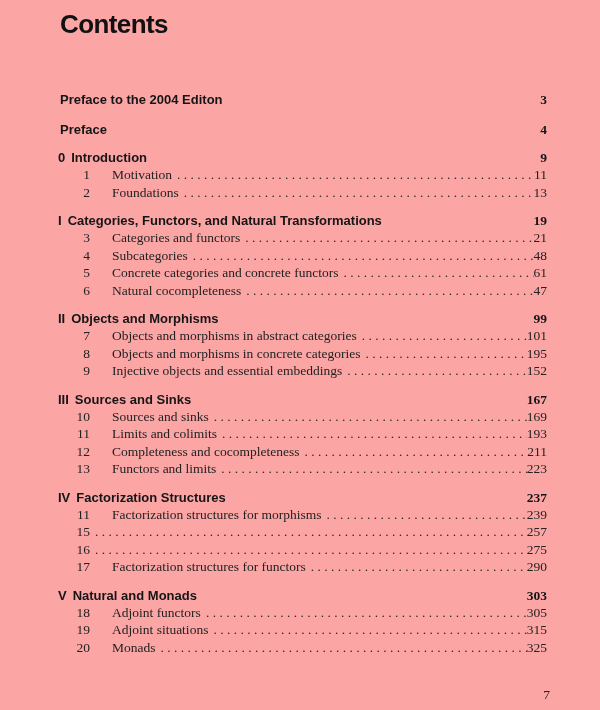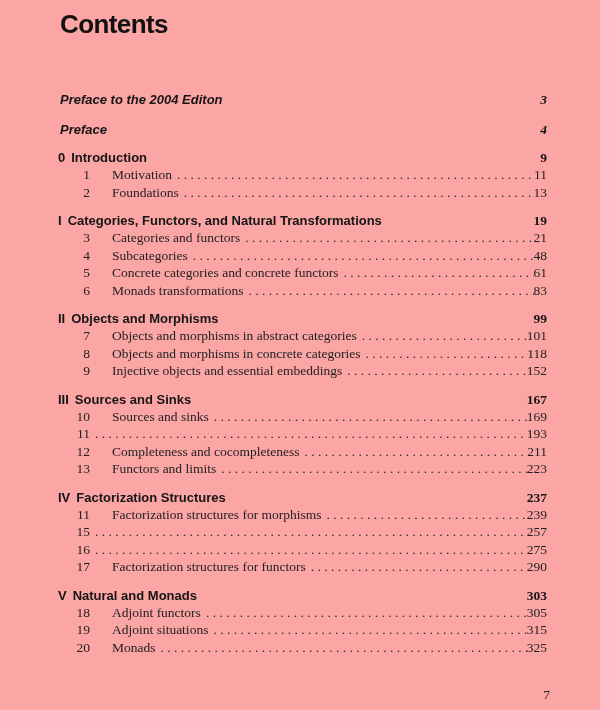--- a/index.html
+++ b/index.html
@@ -25,21 +25,20 @@
   }
   .front-matter { margin-top: 53px; }
   .front-row {
     display: flex;
     align-items: flex-end;
     line-height: 16px;
     font-family: "Liberation Sans", sans-serif;
     font-weight: 700;
     font-size: 13px;
     color: #151515;
-    font-style: italic;
   }
   .front-row + .front-row { margin-top: 14px; }
   .toc-section { margin-top: 12px; }
   .heading-row {
     display: flex;
     align-items: baseline;
     line-height: 16px;
     margin-left: -2px;
     font-family: "Liberation Sans", sans-serif;
     font-weight: 700;
@@ -144,43 +143,43 @@
       <span class="item-page">48</span>
     </div>
     <div class="item-row">
       <span class="item-num">5</span>
       <span class="item-title">Concrete categories and concrete functors</span>
       <span class="leader"> . . . . . . . . . . . . . . . . . . . . . . . . . . . . . . . . . . . . . . . . . . . . . . . . . . . . . . . . . . . . . . . . . . . . . .</span>
       <span class="item-page">61</span>
     </div>
     <div class="item-row">
       <span class="item-num">6</span>
-      <span class="item-title">Monads transformations</span>
-      <span class="leader"> . . . . . . . . . . . . . . . . . . . . . . . . . . . . . . . . . . . . . . . . . . . . . . . . . . . . . . . . . . . . . . . . . . . . . .</span>
-      <span class="item-page">83</span>
+      <span class="item-title">Natural cocompleteness</span>
+      <span class="leader"> . . . . . . . . . . . . . . . . . . . . . . . . . . . . . . . . . . . . . . . . . . . . . . . . . . . . . . . . . . . . . . . . . . . . . .</span>
+      <span class="item-page">47</span>
     </div>
   </div>
 
   <div class="toc-section">
     <div class="heading-row">
       <span class="sec-num">II</span>
       <span class="sec-title">Objects and Morphisms</span>
       <span class="sec-page">99</span>
     </div>
     <div class="item-row">
       <span class="item-num">7</span>
       <span class="item-title">Objects and morphisms in abstract categories</span>
       <span class="leader"> . . . . . . . . . . . . . . . . . . . . . . . . . . . . . . . . . . . . . . . . . . . . . . . . . . . . . . . . . . . . . . . . . . . . . .</span>
       <span class="item-page">101</span>
     </div>
     <div class="item-row">
       <span class="item-num">8</span>
       <span class="item-title">Objects and morphisms in concrete categories</span>
       <span class="leader"> . . . . . . . . . . . . . . . . . . . . . . . . . . . . . . . . . . . . . . . . . . . . . . . . . . . . . . . . . . . . . . . . . . . . . .</span>
-      <span class="item-page">118</span>
+      <span class="item-page">195</span>
     </div>
     <div class="item-row">
       <span class="item-num">9</span>
       <span class="item-title">Injective objects and essential embeddings</span>
       <span class="leader"> . . . . . . . . . . . . . . . . . . . . . . . . . . . . . . . . . . . . . . . . . . . . . . . . . . . . . . . . . . . . . . . . . . . . . .</span>
       <span class="item-page">152</span>
     </div>
   </div>
 
   <div class="toc-section">
@@ -190,20 +189,21 @@
       <span class="sec-page">167</span>
     </div>
     <div class="item-row">
       <span class="item-num">10</span>
       <span class="item-title">Sources and sinks</span>
       <span class="leader"> . . . . . . . . . . . . . . . . . . . . . . . . . . . . . . . . . . . . . . . . . . . . . . . . . . . . . . . . . . . . . . . . . . . . . .</span>
       <span class="item-page">169</span>
     </div>
     <div class="item-row">
       <span class="item-num">11</span>
+      <span class="item-title">Limits and colimits</span>
       <span class="leader"> . . . . . . . . . . . . . . . . . . . . . . . . . . . . . . . . . . . . . . . . . . . . . . . . . . . . . . . . . . . . . . . . . . . . . .</span>
       <span class="item-page">193</span>
     </div>
     <div class="item-row">
       <span class="item-num">12</span>
       <span class="item-title">Completeness and cocompleteness</span>
       <span class="leader"> . . . . . . . . . . . . . . . . . . . . . . . . . . . . . . . . . . . . . . . . . . . . . . . . . . . . . . . . . . . . . . . . . . . . . .</span>
       <span class="item-page">211</span>
     </div>
     <div class="item-row">

